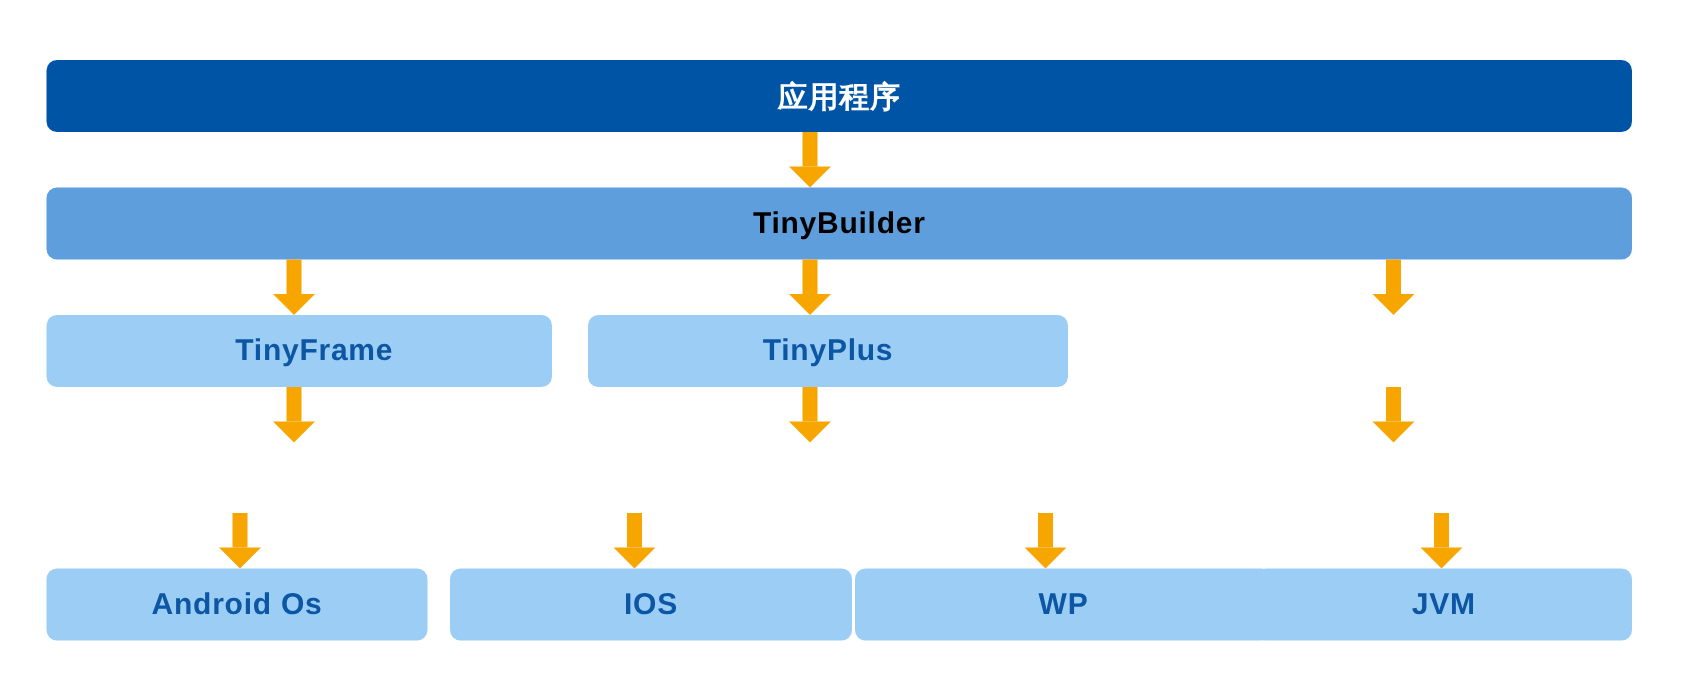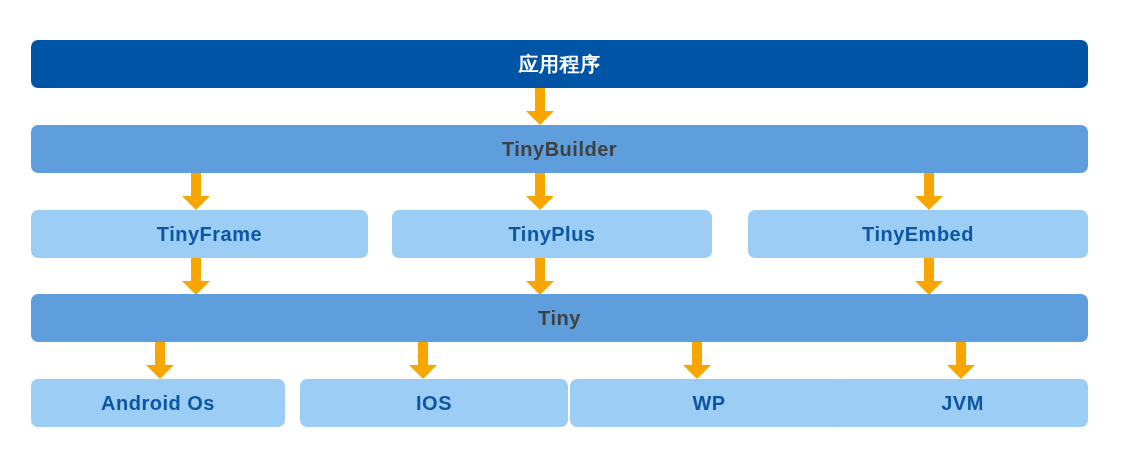--- a/index.html
+++ b/index.html
@@ -28,21 +28,21 @@
     align-items:center;
     justify-content:center;
     height:48px;
     border-radius:7px;
     font-weight:bold;
     font-size:20px;
     letter-spacing:0.5px;
     box-sizing:border-box;
   }
   .bar-dark{background:var(--dark-blue);color:#FFFFFF;}
-  .bar-medium{background:var(--medium-blue);color:#404040;}
+  .bar-medium{background:var(--medium-blue);color:#000000;}
   .bar-light{background:var(--light-blue);color:var(--label-dark);}
   .arrow{
     position:absolute;
     width:28px;
     height:37px;
   }
   .arrow .stem{
     margin:0 auto;
     width:10px;
     height:23px;
@@ -85,40 +85,34 @@
     <div class="stem"></div>
     <div class="head"></div>
   </div>
 
   <div class="box bar-light" style="left:31px;top:210px;width:337px;padding-left:20px;">
     <span>TinyFrame</span>
   </div>
   <div class="box bar-light" style="left:392px;top:210px;width:320px;">
     <span>TinyPlus</span>
   </div>
-  <div class="box bar-light" style="left:748px;top:210px;width:340px;">
-    <span>TinyEmbed</span>
-  </div>
 
   <div class="arrow" style="left:182px;top:258px;">
     <div class="stem"></div>
     <div class="head"></div>
   </div>
   <div class="arrow" style="left:526px;top:258px;">
     <div class="stem"></div>
     <div class="head"></div>
   </div>
   <div class="arrow" style="left:915px;top:258px;">
     <div class="stem"></div>
     <div class="head"></div>
   </div>
 
-  <div class="box bar-medium" style="left:31px;top:294px;width:1057px;">
-    <span>Tiny</span>
-  </div>
 
   <div class="arrow" style="left:146px;top:342px;">
     <div class="stem"></div>
     <div class="head"></div>
   </div>
   <div class="arrow" style="left:409px;top:342px;">
     <div class="stem"></div>
     <div class="head"></div>
   </div>
   <div class="arrow" style="left:683px;top:342px;">

